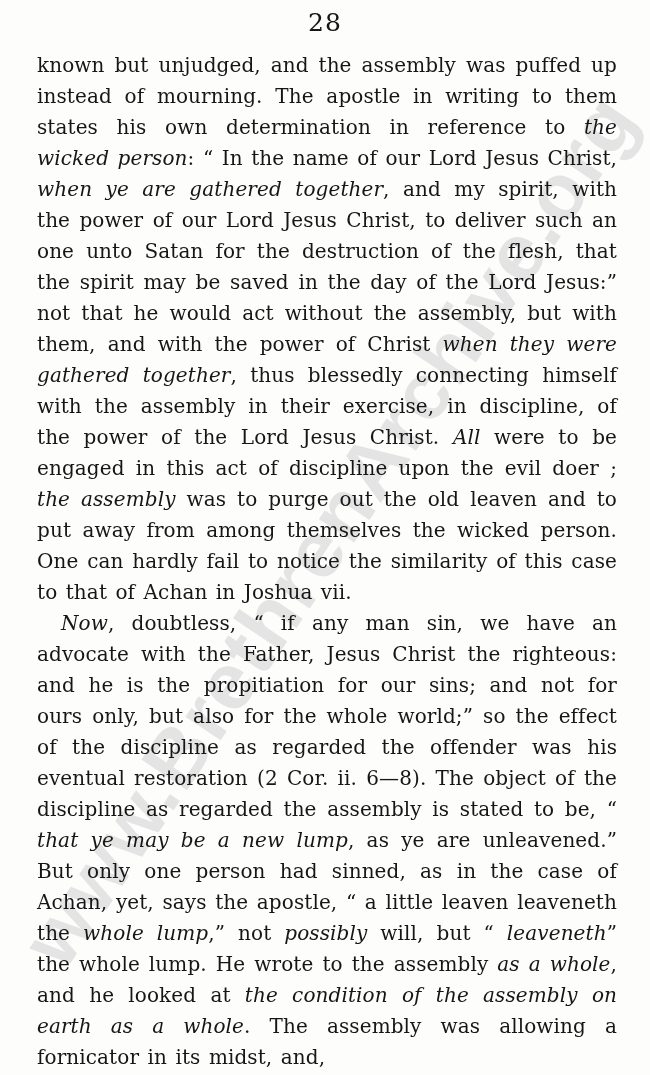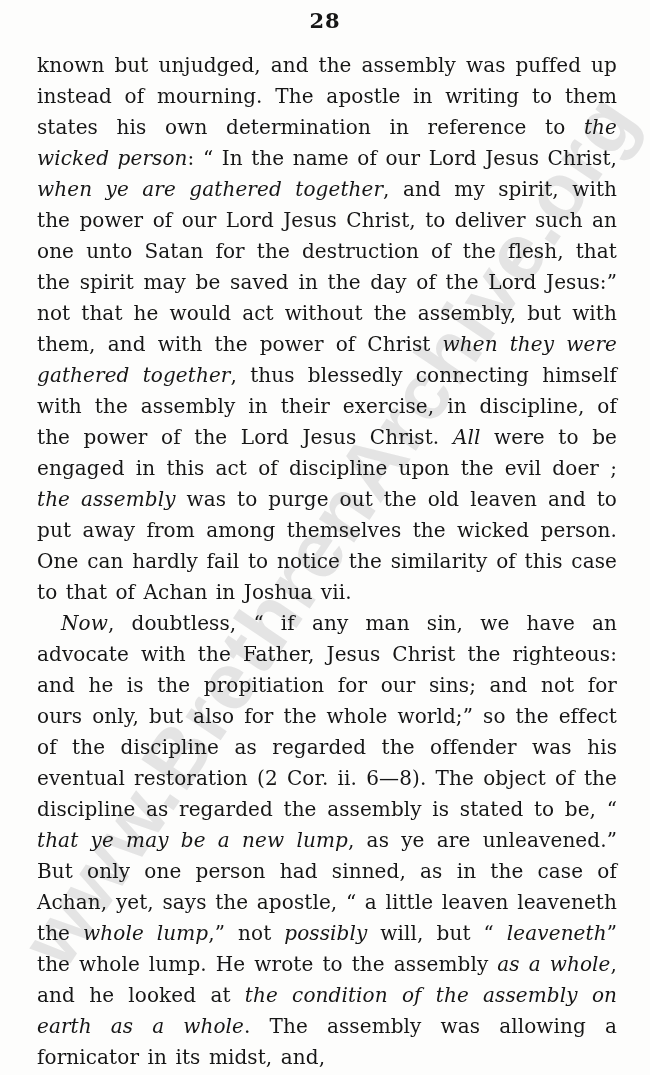--- a/index.html
+++ b/index.html
@@ -17,22 +17,22 @@
     overflow: hidden;
     font-family: "DejaVu Serif", "Liberation Serif", serif;
     color: var(--ink);
   }
   .page-number {
     position: absolute;
     top: 8px;
     left: 0;
     width: 100%;
     text-align: center;
-    font-size: 21px;
-    font-weight: bold;
+    font-size: 25px;
+    font-weight: normal;
     letter-spacing: 1px;
   }
   .text-block {
     position: absolute;
     top: 50px;
     left: 37px;
     width: 580px;
     font-size: 20px;
     line-height: 31px;
     text-align: justify;

